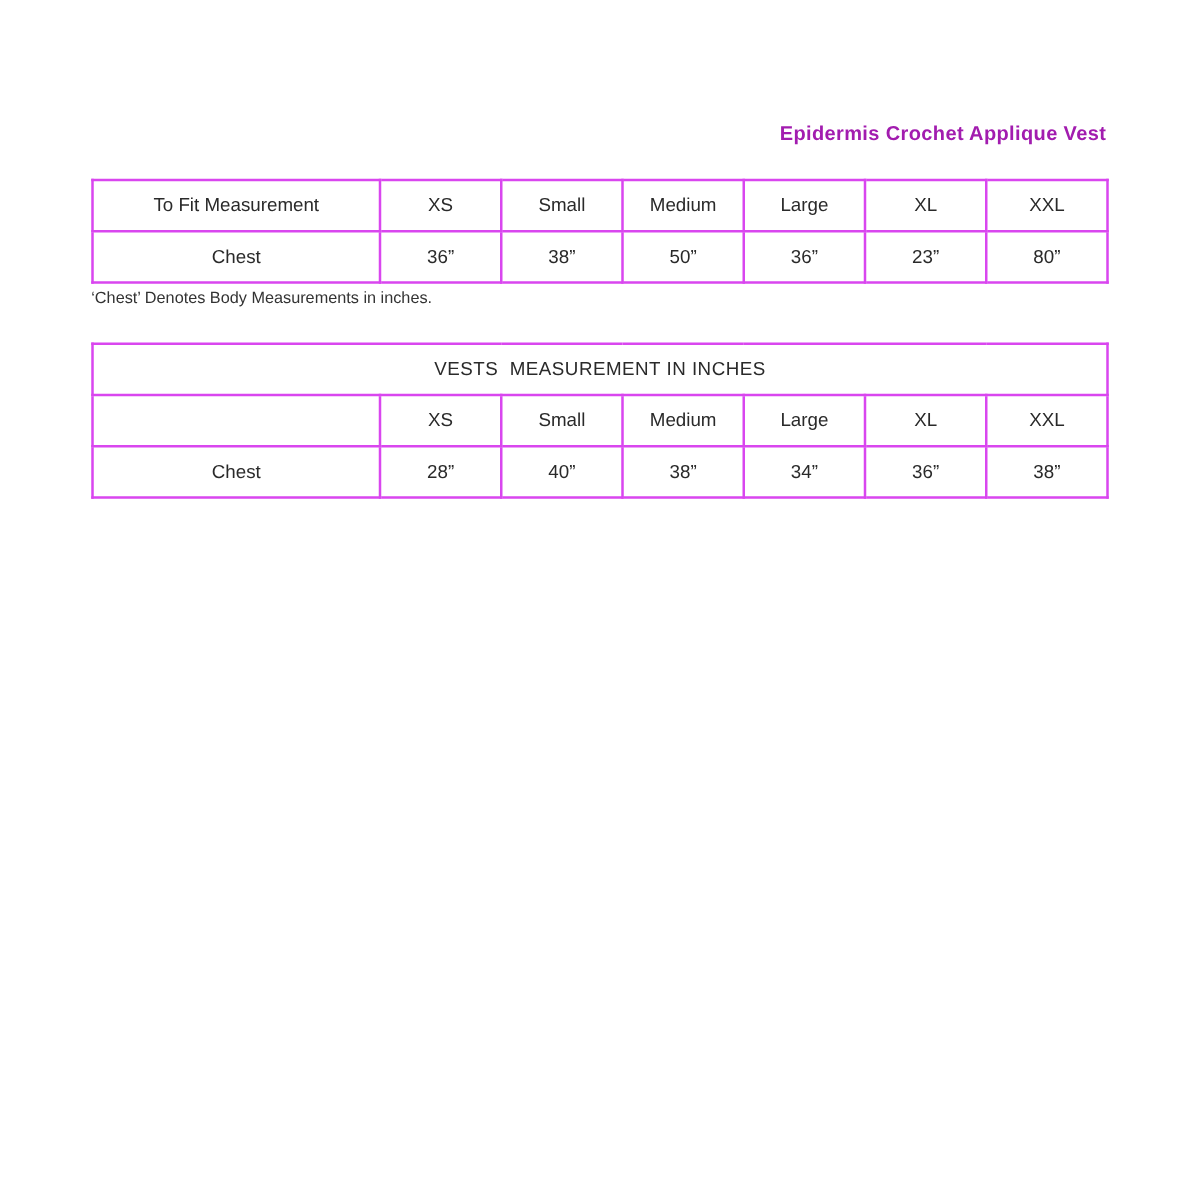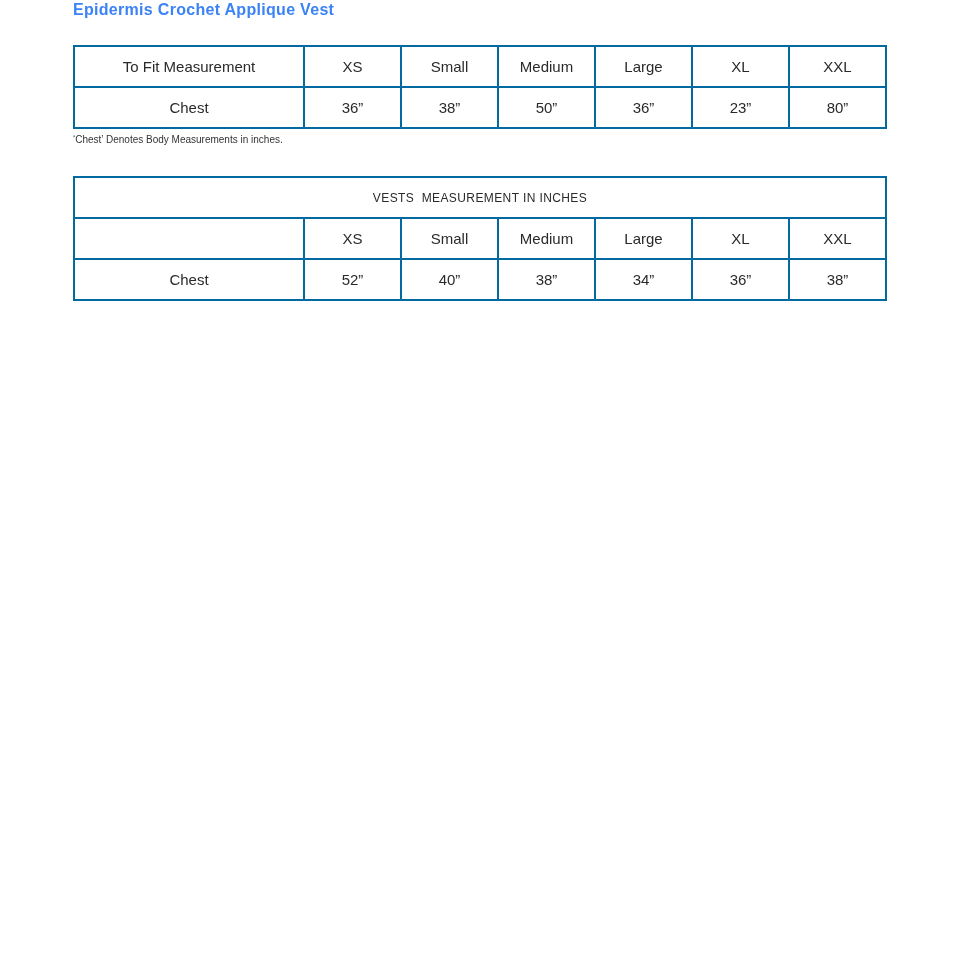--- a/index.html
+++ b/index.html
@@ -9,57 +9,58 @@
     background: #ffffff;
     font-family: "Liberation Sans", sans-serif;
     color: #2a2a2a;
   }
   .sheet {
     position: relative;
     width: 812px;
     margin-left: 73px;
   }
   .doc-title {
-    text-align: left;
+    margin-top: 98px;
+    text-align: right;
     font-size: 16px;
     line-height: 20px;
     font-weight: 700;
     letter-spacing: 0.3px;
-    color: #3b82f6;
+    color: #a21caf;
   }
   table {
     border-collapse: collapse;
     table-layout: fixed;
     width: 812px;
   }
   table, td, th {
-    border: 2px solid #0369a1;
+    border: 2px solid #d946ef;
   }
   td {
     height: 41px;
     text-align: center;
     vertical-align: middle;
     font-size: 15px;
     font-weight: 400;
     color: #2a2a2a;
     overflow: hidden;
   }
   .fit-table { margin-top: 25px; }
   .col-label { width: 230px; }
   .col-size  { width: 97px; }
   .footnote {
     margin-top: 3px;
-    font-size: 10px;
+    font-size: 13px;
     line-height: 16px;
     color: #333333;
     text-align: left;
   }
   .vest-table { margin-top: 28px; }
   .vest-title-cell {
-    font-size: 12px;
+    font-size: 15px;
     letter-spacing: 0.4px;
     white-space: pre; 
   }
 </style>
 </head>
 <body>
 
 <div class="sheet">
 
   <div class="doc-title">Epidermis Crochet Applique Vest</div>
@@ -116,21 +117,21 @@
         <td></td>
         <td>XS</td>
         <td>Small</td>
         <td>Medium</td>
         <td>Large</td>
         <td>XL</td>
         <td>XXL</td>
       </tr>
       <tr>
         <td>Chest</td>
-        <td>52”</td>
+        <td>28”</td>
         <td>40”</td>
         <td>38”</td>
         <td>34”</td>
         <td>36”</td>
         <td>38”</td>
       </tr>
     </tbody>
   </table>
 
 </div>

